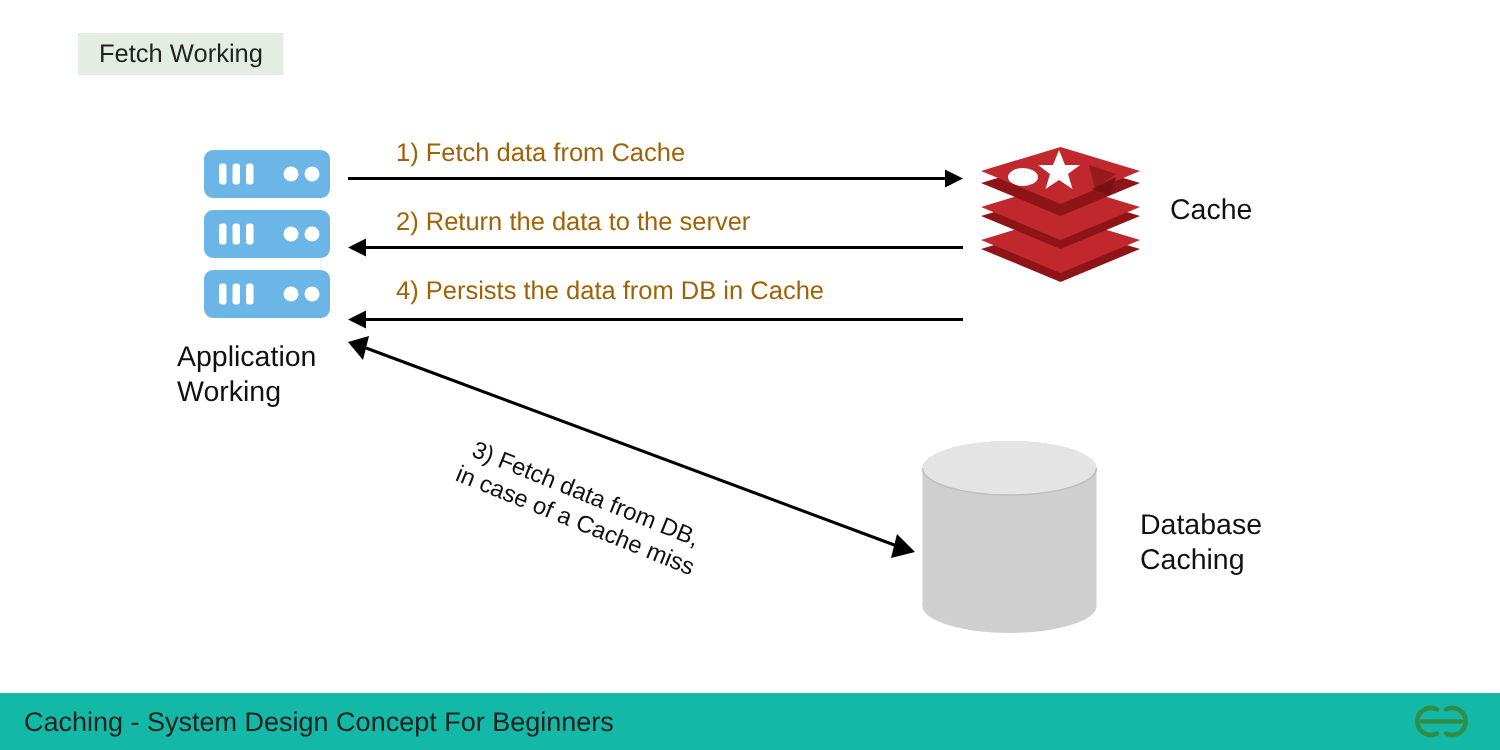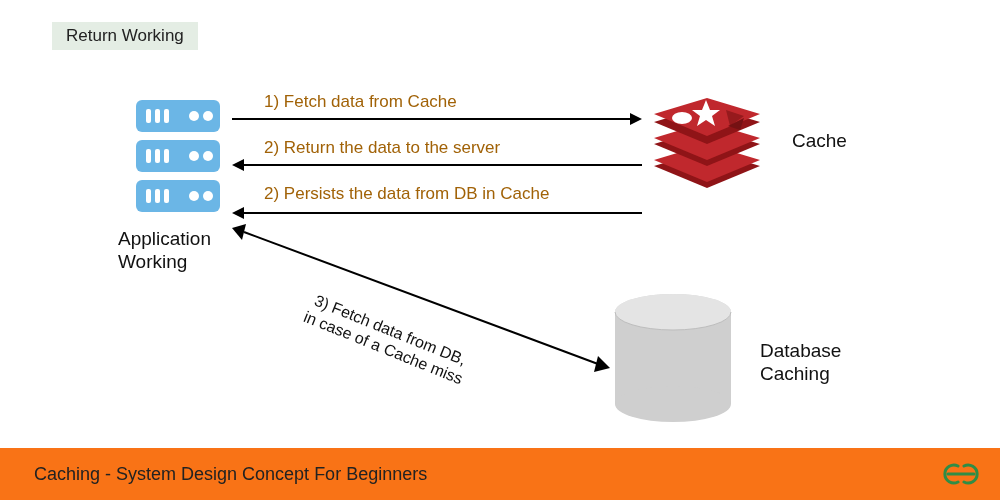--- a/index.html
+++ b/index.html
@@ -18,26 +18,26 @@
     background: #e4ede4;
     padding: 4px 14px;
     font-size: 17px;
     color: #222;
   }
   .footer {
     position: absolute;
     bottom: 0;
     left: 0;
     right: 0;
-    height: 52px;
-    background: #f97316;
+    height: 38px;
+    background: #14b8a6;
     display: flex;
     align-items: center;
     justify-content: space-between;
-    padding: 0 20px 0 34px;
+    padding: 0 20px 0 16px;
   }
   .footer-text {
     font-size: 18px;
     color: #222;
   }
   .logo {
     width: 38px;
     height: 24px;
   }
   .node-label {
@@ -63,21 +63,21 @@
   }
   svg.arrow { position: absolute; overflow: visible; }
   .server-icon { position: absolute; }
   .cache-icon { position: absolute; }
   .db-icon { position: absolute; }
 </style>
 </head>
 <body>
 
 <div class="title-badge">
-  <span>Return Working</span>
+  <span>Fetch Working</span>
 </div>
 
 <div class="server-icon" style="left:128px; top:100px;">
   <svg width="100" height="120" viewBox="0 0 100 120">
     <g fill="#6bb6e6">
       <rect x="8" y="0" width="84" height="32" rx="6"></rect>
       <rect x="8" y="40" width="84" height="32" rx="6"></rect>
       <rect x="8" y="80" width="84" height="32" rx="6"></rect>
     </g>
     <g fill="#ffffff">
@@ -115,21 +115,21 @@
       <polygon points="59,18 112,34 59,56 6,34" fill="#8f1417"></polygon>
       <polygon points="59,10 112,26 59,48 6,26" fill="#c0282d"></polygon>
 
       <ellipse cx="34" cy="30" rx="10" ry="6" fill="#ffffff"></ellipse>
       <polygon points="58,12 62,22 72,22 64,28 67,38 58,32 49,38 52,28 44,22 54,22" fill="#ffffff"></polygon>
       <polygon points="78,22 96,28 82,38" fill="#961a1d"></polygon>
       <polygon points="80,38 96,30 92,42" fill="#751113"></polygon>
     </g>
   </svg>
 </div>
-<div class="node-label" style="left:780px; top:130px;margin-left:12px;">Cache</div>
+<div class="node-label" style="left:780px; top:130px;">Cache</div>
 
 <div class="db-icon" style="left:608px; top:290px;">
   <svg width="130" height="140" viewBox="0 0 130 140">
     <ellipse cx="65" cy="22" rx="58" ry="18" fill="#d9d9d9"></ellipse>
     <rect x="7" y="22" width="116" height="92" fill="#cfcfcf"></rect>
     <ellipse cx="65" cy="114" rx="58" ry="18" fill="#cfcfcf"></ellipse>
     <ellipse cx="65" cy="22" rx="58" ry="18" fill="#e4e4e4"></ellipse>
     <path d="M7,22 a58,18 0 0 0 116,0" fill="none" stroke="#bdbdbd" stroke-width="1"></path>
   </svg>
 </div>
@@ -145,21 +145,21 @@
 <svg class="arrow" style="left:232px; top:158px; width:410px; height:14px;">
   <line x1="12" y1="7" x2="410" y2="7" stroke="#000" stroke-width="2"></line>
   <polygon points="12,1 0,7 12,13" fill="#000"></polygon>
 </svg>
 <div class="flow-label" style="left:264px; top:138px;">2) Return the data to the server</div>
 
 <svg class="arrow" style="left:232px; top:206px; width:410px; height:14px;">
   <line x1="12" y1="7" x2="410" y2="7" stroke="#000" stroke-width="2"></line>
   <polygon points="12,1 0,7 12,13" fill="#000"></polygon>
 </svg>
-<div class="flow-label" style="left:264px; top:184px;">2) Persists the data from DB in Cache</div>
+<div class="flow-label" style="left:264px; top:184px;">4) Persists the data from DB in Cache</div>
 
 <svg class="arrow" style="left:232px; top:224px; width:380px; height:170px;">
   <line x1="12" y1="8" x2="366" y2="140" stroke="#000" stroke-width="2"></line>
   <polygon points="14,0 0,4 10,16" fill="#000"></polygon>
   <polygon points="362,148 378,144 366,132" fill="#000"></polygon>
 </svg>
 <div class="diag-label" style="left:308px; top:288px; white-space:pre;">3) Fetch data from DB,
 in case of a Cache miss</div>
 
 <div class="footer">

